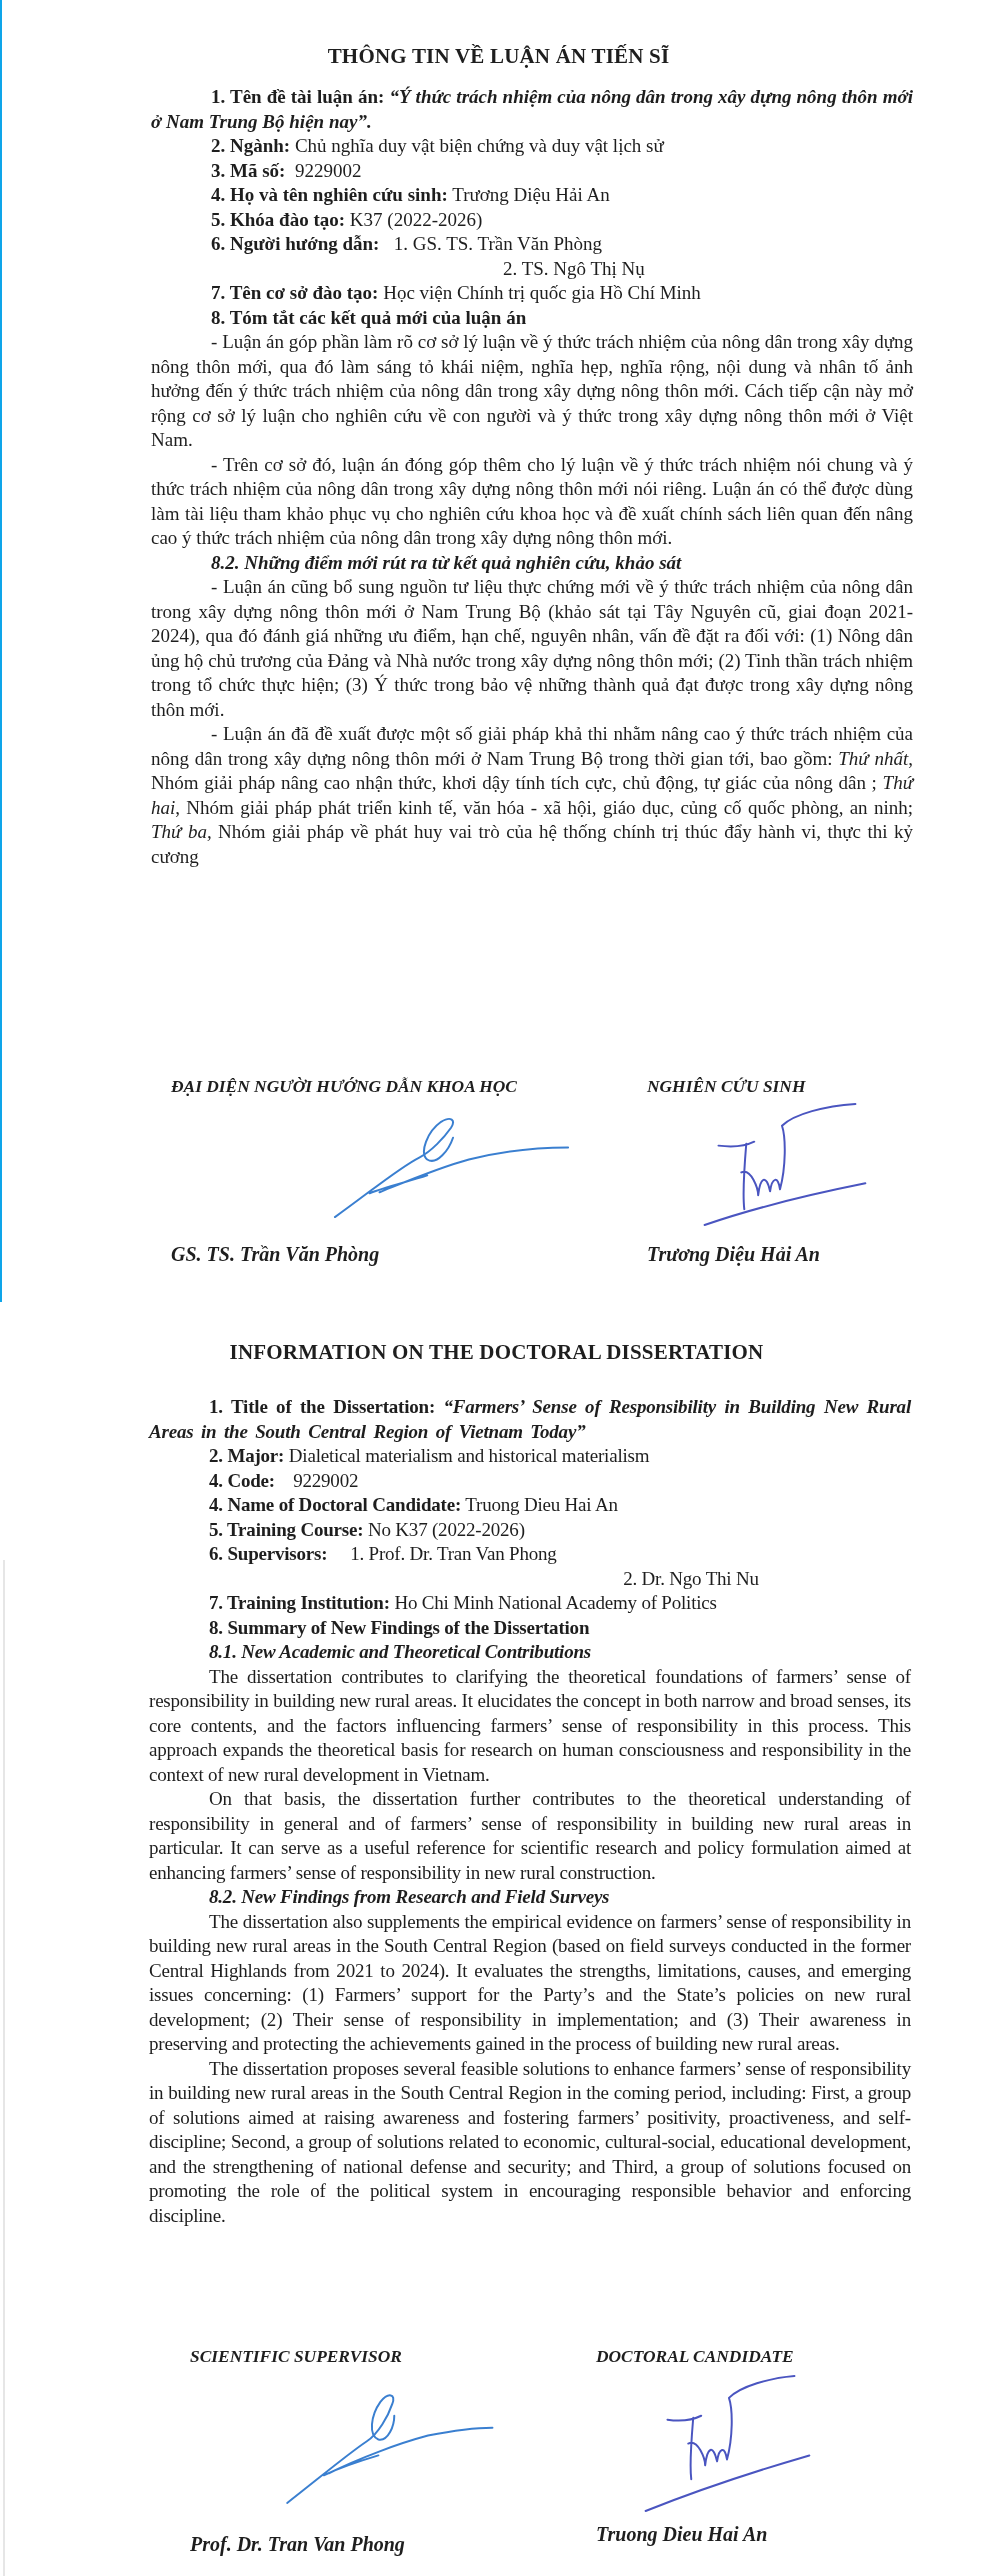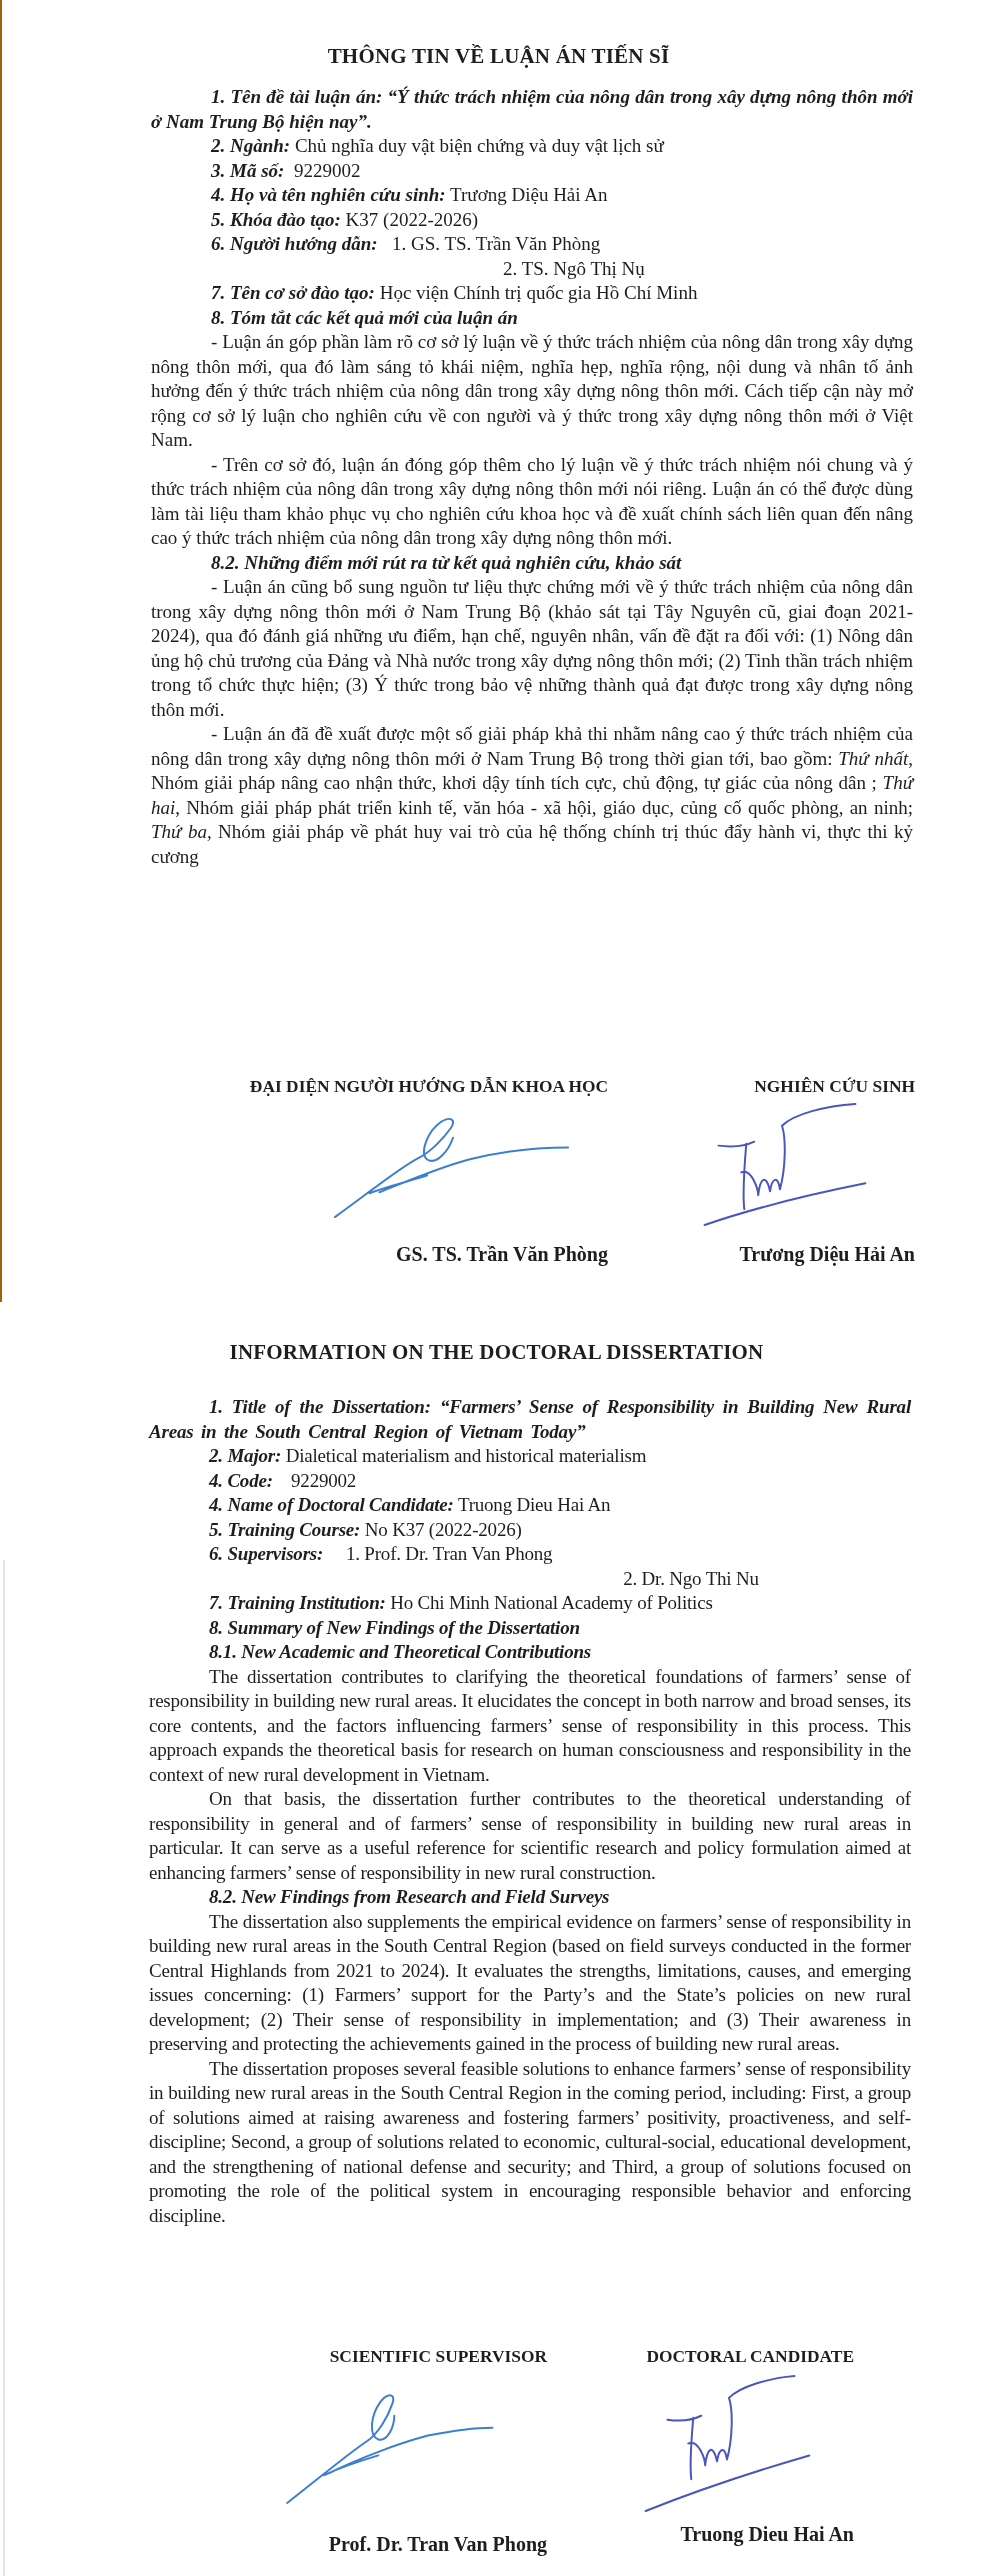--- a/index.html
+++ b/index.html
@@ -1,35 +1,35 @@
 <!DOCTYPE html>
 <html><head>
 <meta charset="utf-8">
 <style>
   html, body { margin:0; padding:0; background:#ffffff; }
   body { width:993px; height:2576px; position:relative; overflow:hidden;
          font-family:"Liberation Serif", serif; color:#1e1e1e; }
   .page { position:absolute; left:0; width:993px; }
-  .page1 { top:0; height:1302px; border-left:2px solid #a16207; box-sizing:border-box; }
+  .page1 { top:0; height:1302px; border-left:2px solid #0ea5e9; box-sizing:border-box; }
   .page2 { top:1302px; height:1274px; }
   .page2 .edge { position:absolute; left:3px; top:258px; bottom:0; width:2px; background:#e6e6e6; }
   .title { position:absolute; left:0; width:993px; text-align:center;
            font-weight:bold; font-size:21px; letter-spacing:0.2px; }
   .body { position:absolute; left:149px; width:762px; font-size:19px; line-height:24.5px; }
   .p1 .body { top:85px; }
   .p2 .body { top:93px; letter-spacing:-0.2px; }
   .line { margin:0; }
   .ind { padding-left:60px; }
   .para { text-indent:60px; text-align:justify; margin:0; }
-  .b { font-weight:bold;font-style:italic; }
+  .b { font-weight:bold; }
   .i { font-style:italic; }
   .bi { font-weight:bold; font-style:italic; }
   .sup2 { padding-left:352px; }
   .sup2en { padding-left:322px;text-align:center; }
-  .sigblock { position:absolute; text-align:right; }
+  .sigblock { position:absolute; text-align:left;font-style:italic; }
   .sighead { font-weight:bold; font-size:17.4px; }
   .signame { font-weight:bold; font-size:20px; position:absolute; left:0; right:0; }
   .sigsvg { position:absolute; left:0; }
   .sigsvg path { fill:none; stroke-linecap:round; stroke-linejoin:round; }
 </style>
 </head>
 <body>
 
 <section class="page page1 p1">
   <div class="title" style="top:44px;">THÔNG TIN VỀ LUẬN ÁN TIẾN SĨ</div>

